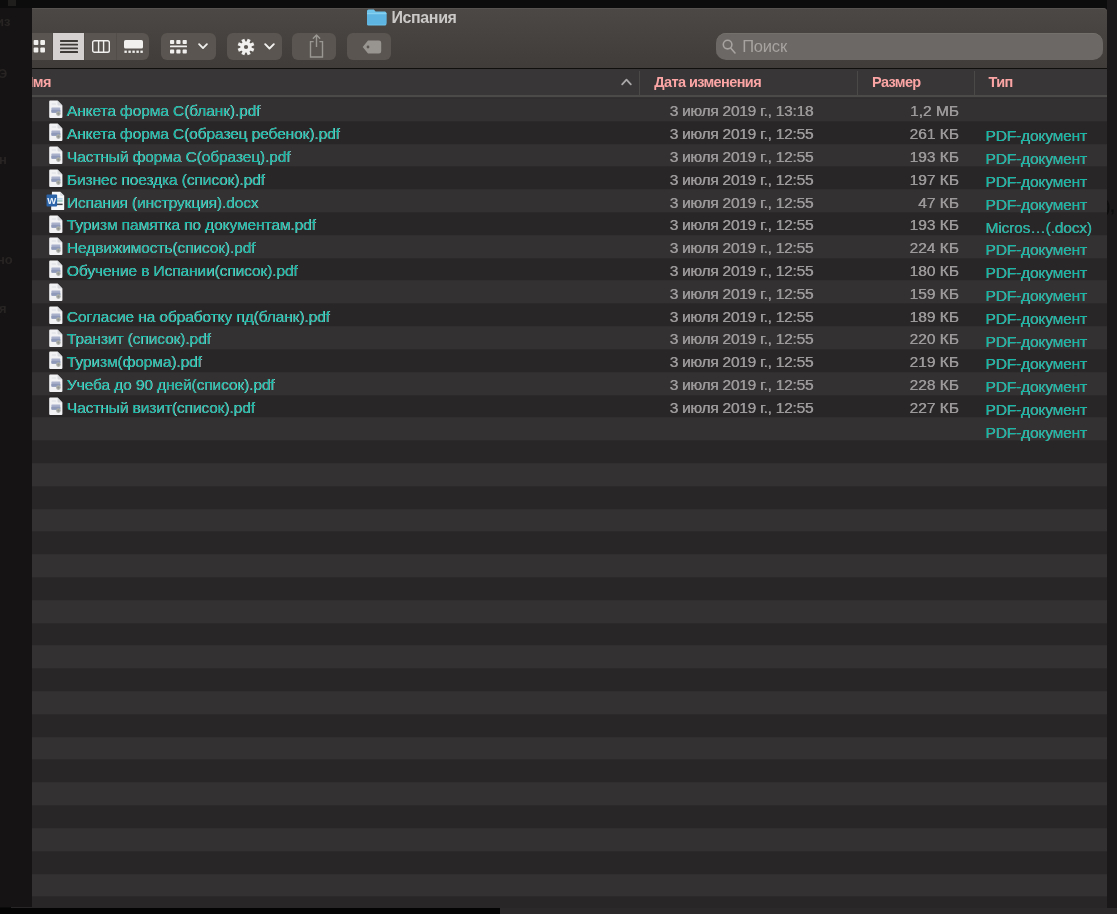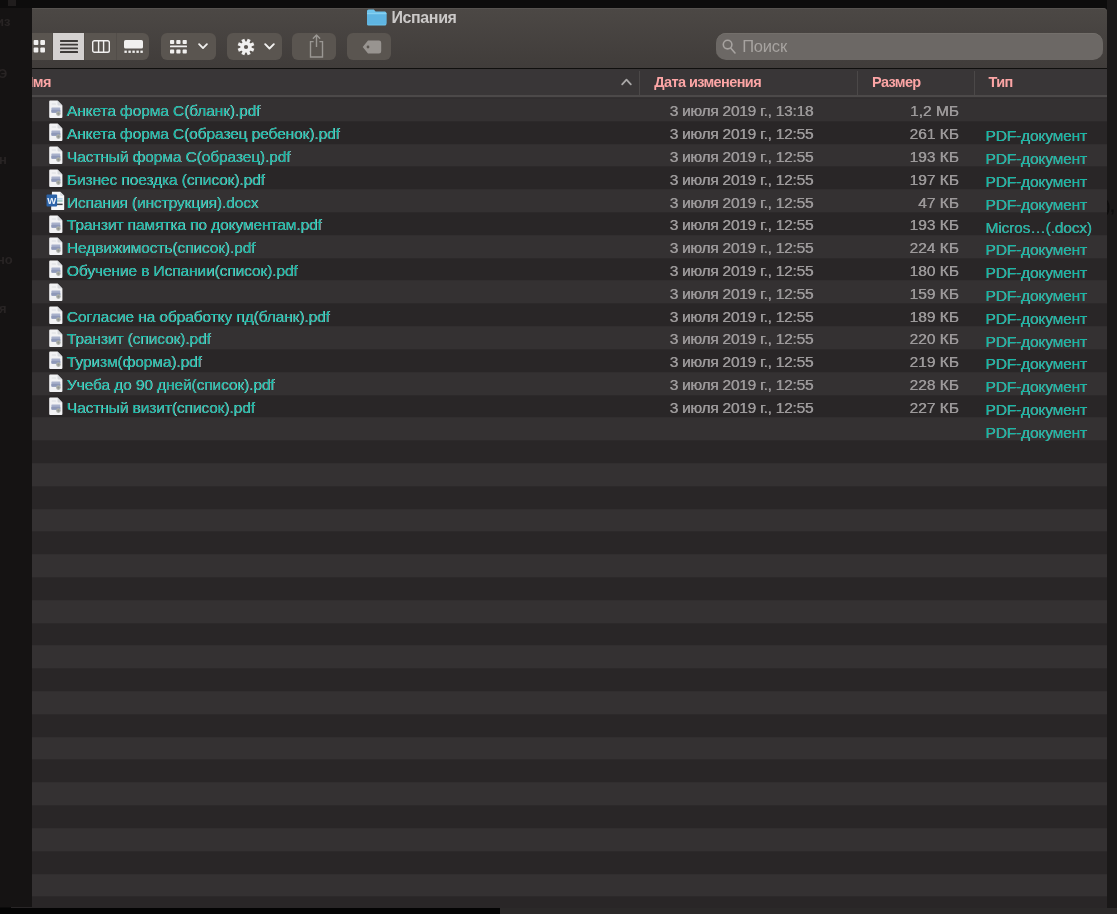--- a/index.html
+++ b/index.html
@@ -267,21 +267,21 @@
 <div class="row" style="top:212.35px">
       <svg width="14" height="19" viewBox="0 0 14 19" style="position:absolute;left:37.8px;top:2.2px">
 <path d="M1.2 0.5 h7.3 l4.9 4.9 v11.6 a1 1 0 0 1 -1 1 h-11.2 a1 1 0 0 1 -1 -1 v-15.5 a1 1 0 0 1 1 -1 z" fill="#f2f2f4"></path>
 <path d="M8.5 0.5 l4.9 4.9 h-4.1 a0.8 0.8 0 0 1 -0.8 -0.8 z" fill="#d5d7db"></path>
 <rect x="2.6" y="3.4" width="4.4" height="1" rx="0.5" fill="#dcdee2"></rect>
 <rect x="2.4" y="7.4" width="8.9" height="5.4" rx="0.7" fill="#a9b1cb"></rect>
 <rect x="2.4" y="9.8" width="8.9" height="3" rx="0.7" fill="#8e98b8"></rect>
 <circle cx="9.4" cy="13.6" r="2.3" fill="#adb0ac"></circle>
 <circle cx="9.4" cy="13.6" r="1.1" fill="#92958f"></circle>
 </svg>
-      <div class="nm">Транзит памятка по документам.pdf</div>
+      <div class="nm">Туризм памятка по документам.pdf</div>
       <div class="dt">3 июля 2019 г., 12:55</div>
       <div class="sz">193 КБ</div>
       <div class="ty">PDF-документ</div>
     </div>
 <div class="row" style="top:235.16px">
       <svg width="14" height="19" viewBox="0 0 14 19" style="position:absolute;left:37.8px;top:2.2px">
 <path d="M1.2 0.5 h7.3 l4.9 4.9 v11.6 a1 1 0 0 1 -1 1 h-11.2 a1 1 0 0 1 -1 -1 v-15.5 a1 1 0 0 1 1 -1 z" fill="#f2f2f4"></path>
 <path d="M8.5 0.5 l4.9 4.9 h-4.1 a0.8 0.8 0 0 1 -0.8 -0.8 z" fill="#d5d7db"></path>
 <rect x="2.6" y="3.4" width="4.4" height="1" rx="0.5" fill="#dcdee2"></rect>
 <rect x="2.4" y="7.4" width="8.9" height="5.4" rx="0.7" fill="#a9b1cb"></rect>

